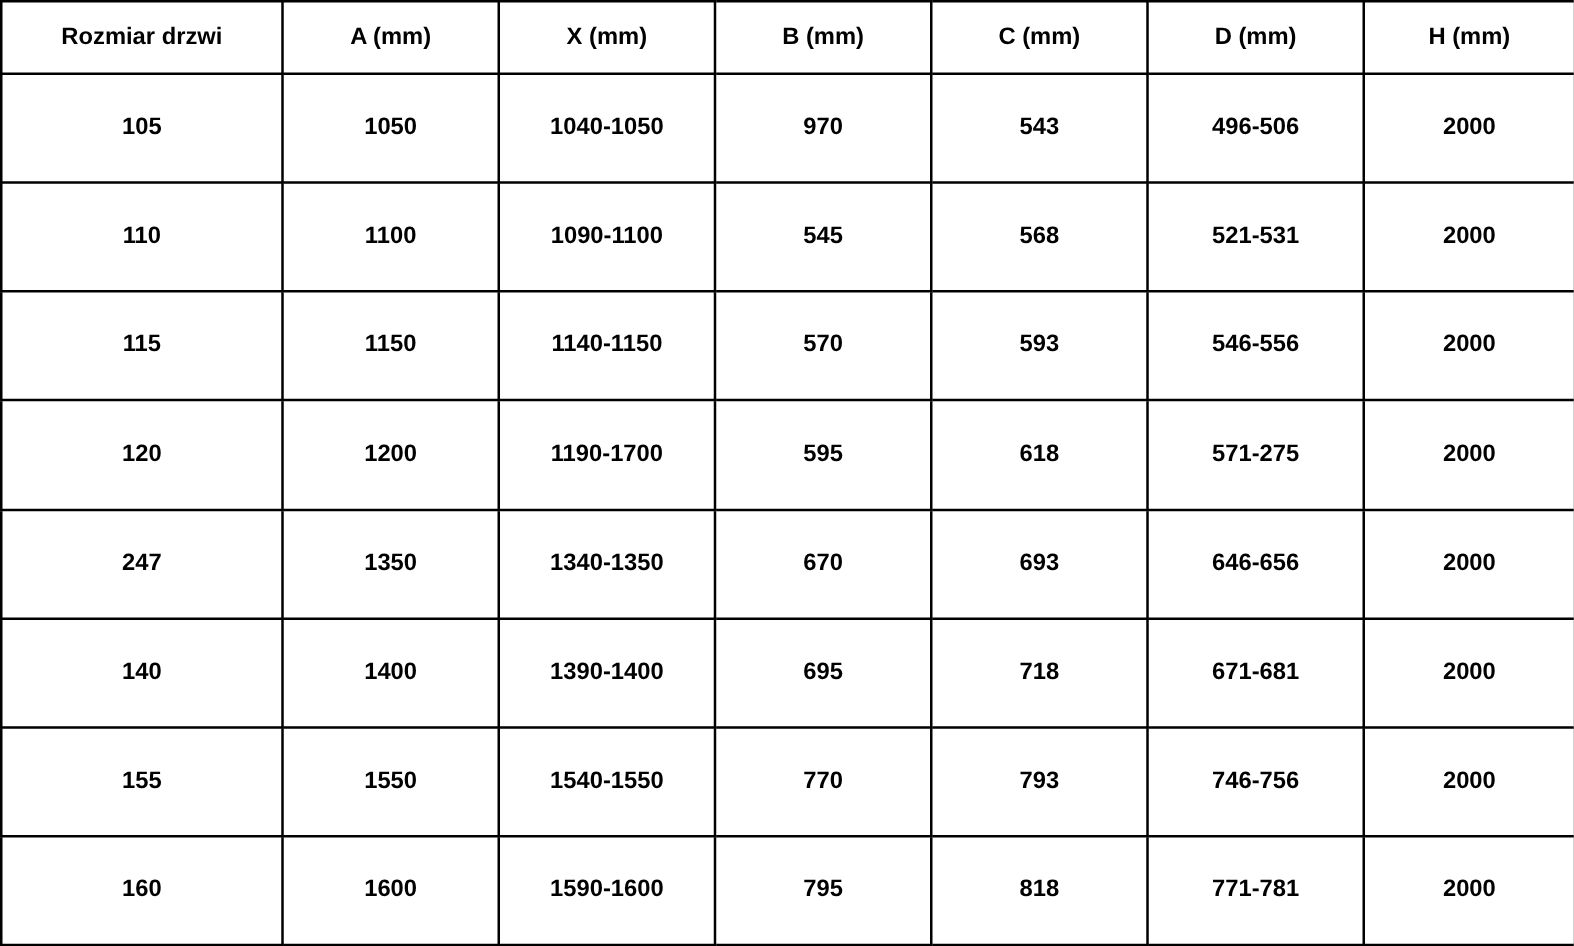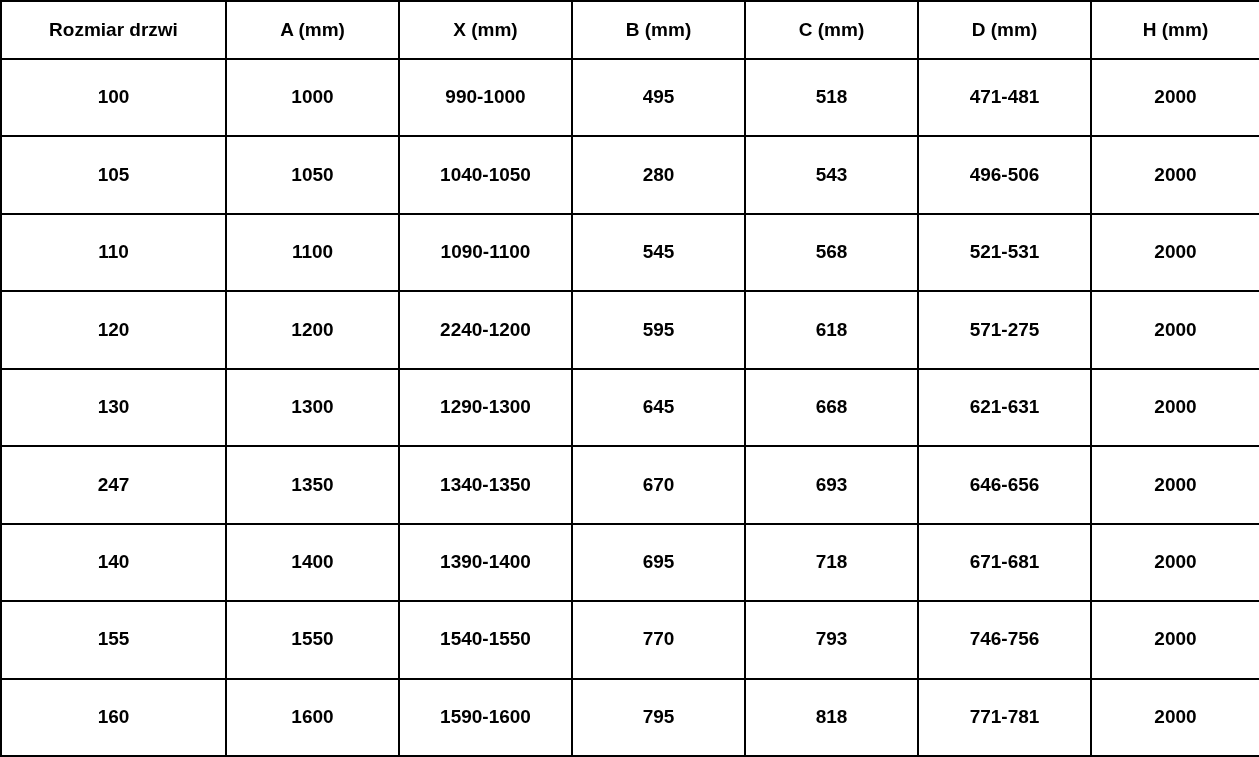--- a/index.html
+++ b/index.html
@@ -73,62 +73,53 @@
         <th>A (mm)</th>
         <th>X (mm)</th>
         <th>B (mm)</th>
         <th>C (mm)</th>
         <th>D (mm)</th>
         <th>H (mm)</th>
       </tr>
     </thead>
     <tbody>
       <tr>
-        <td>100</td>
-        <td>1000</td>
-        <td>990-1000</td>
-        <td>495</td>
-        <td>518</td>
-        <td>471-481</td>
-        <td>2000</td>
-      </tr>
-      <tr>
         <td>105</td>
         <td>1050</td>
         <td>1040-1050</td>
-        <td>280</td>
+        <td>970</td>
         <td>543</td>
         <td>496-506</td>
         <td>2000</td>
       </tr>
       <tr>
         <td>110</td>
         <td>1100</td>
         <td>1090-1100</td>
         <td>545</td>
         <td>568</td>
         <td>521-531</td>
         <td>2000</td>
       </tr>
       <tr>
+        <td>115</td>
+        <td>1150</td>
+        <td>1140-1150</td>
+        <td>570</td>
+        <td>593</td>
+        <td>546-556</td>
+        <td>2000</td>
+      </tr>
+      <tr>
         <td>120</td>
         <td>1200</td>
-        <td>2240-1200</td>
+        <td>1190-1700</td>
         <td>595</td>
         <td>618</td>
         <td>571-275</td>
-        <td>2000</td>
-      </tr>
-      <tr>
-        <td>130</td>
-        <td>1300</td>
-        <td>1290-1300</td>
-        <td>645</td>
-        <td>668</td>
-        <td>621-631</td>
         <td>2000</td>
       </tr>
       <tr>
         <td>247</td>
         <td>1350</td>
         <td>1340-1350</td>
         <td>670</td>
         <td>693</td>
         <td>646-656</td>
         <td>2000</td>

